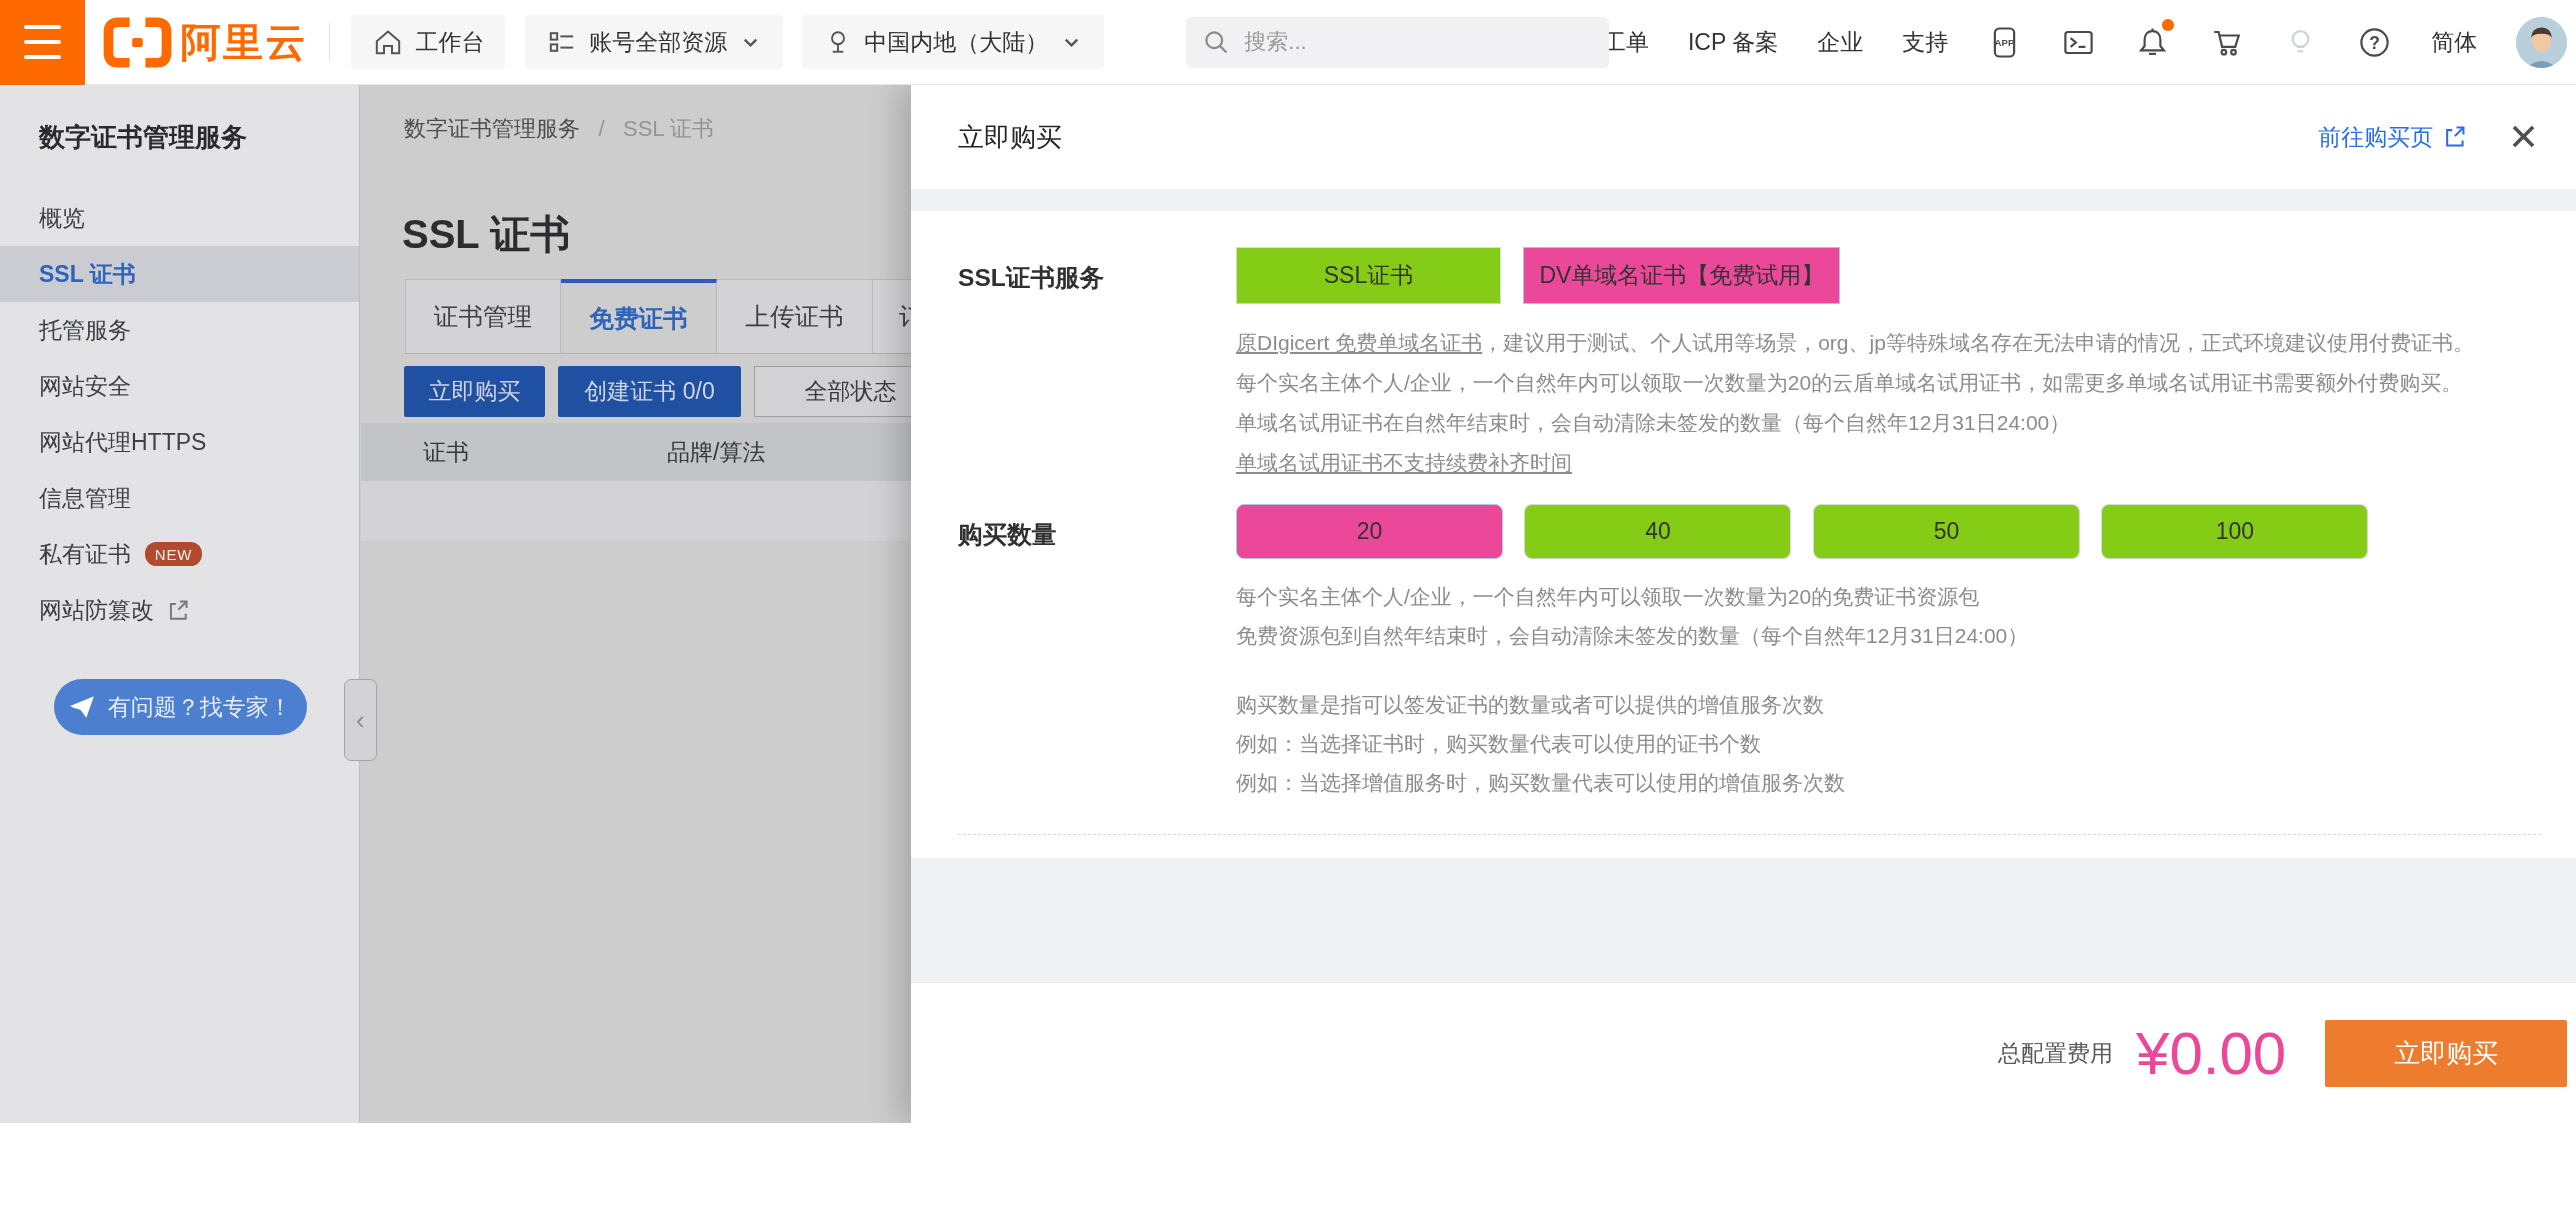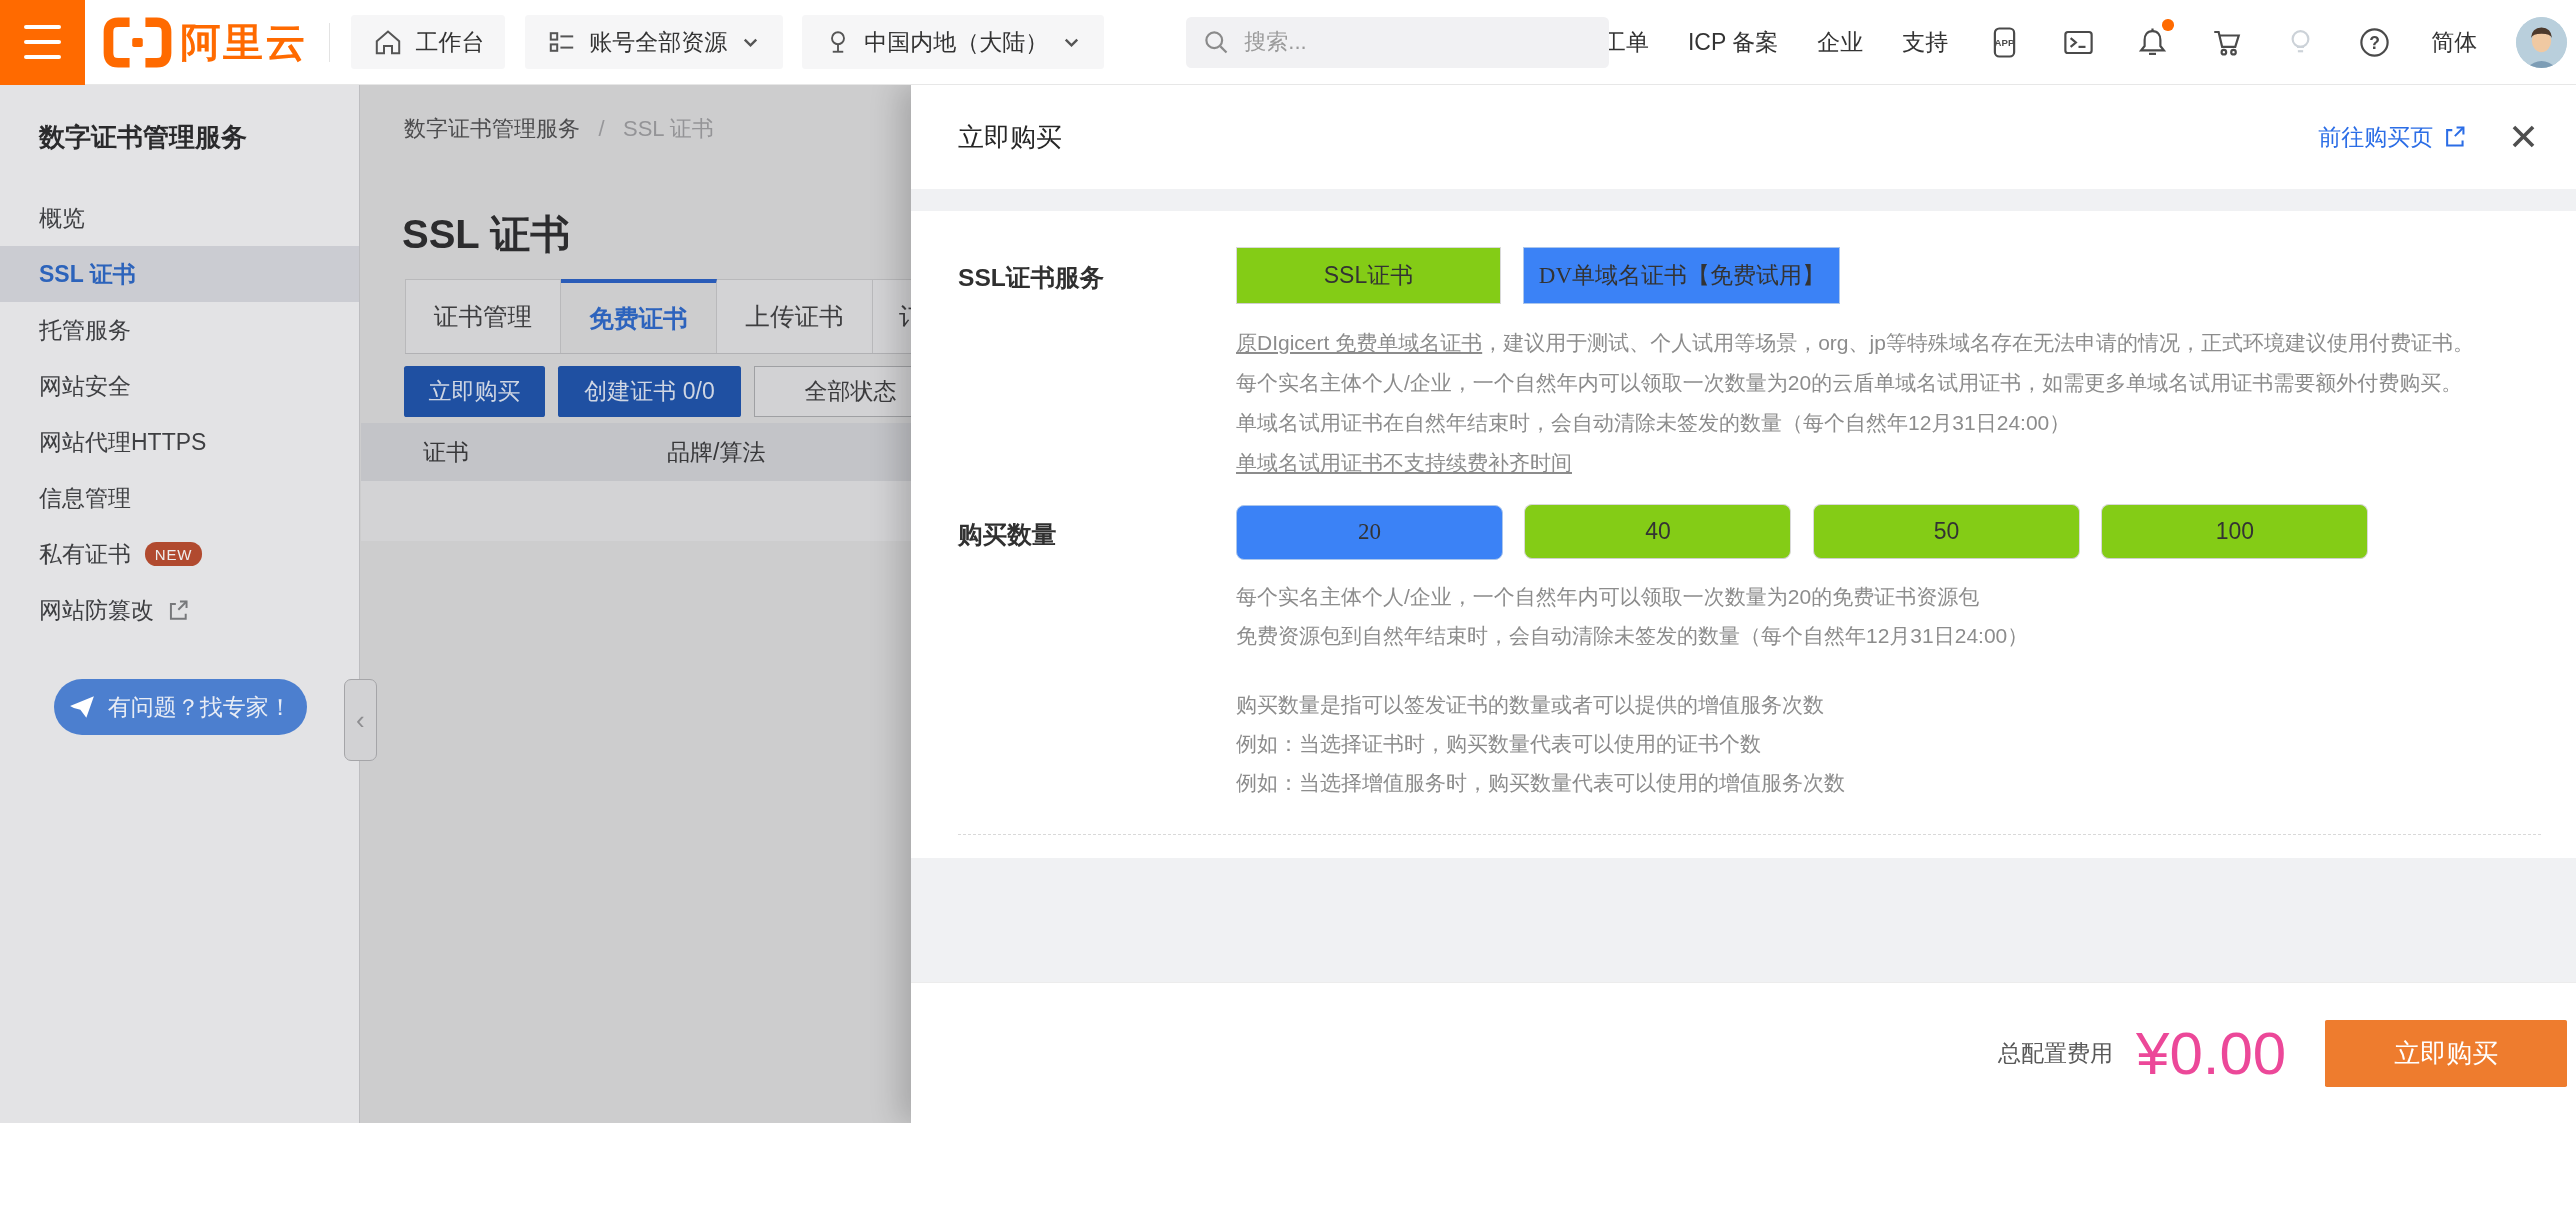--- a/index.html
+++ b/index.html
@@ -87,21 +87,21 @@
   .goto-link svg{stroke:#2b6de6;}
   .close-btn{margin-left:42px;font-size:37px;color:#4f4f4f;cursor:pointer;line-height:1;}
   .panel-band{height:22px;background:#f0f1f3;}
   .panel-body{padding-left:47px;padding-right:35px;}
   .form-row{display:flex;}
   .form-label{width:278px;flex:none;font-size:24.6px;font-weight:bold;color:#303030;padding-top:14px;}
   .form-field{flex:1;}
   .opt-btn{display:inline-flex;align-items:center;justify-content:center;height:57px;background:#84cc16;
            border:0.9px solid #d9d9d9;border-bottom-color:#cfcfcf;font-size:23px;color:#333;cursor:pointer;
            margin-right:18.5px;box-sizing:border-box;font-family:inherit;}
-  .opt-btn.selected{background:#3b82f6;border:0.9px solid #abc6ec;font-family:Liberation Serif, serif;}
+  .opt-btn.selected{background:#ec4899;border:0.9px solid #abc6ec;}
   .opt-ssl{width:265px;}
   .opt-dv{width:317px;}
   .qty-btn{width:267px;height:55px;margin-right:17.6px;border-radius:8px;}
   .desc{margin-top:19.3px;font-size:21px;color:#8c8c8c;line-height:40px;}
   .uline{text-decoration:underline;}
   .notes{font-size:21px;color:#8c8c8c;line-height:39px;}
   .notes-1{margin-top:17.6px;}
   .notes-2{margin-top:30px;}
   .dashed-divider{margin-top:32px;border-top:1.8px dashed #d9d9d9;}
   .agree-row{margin-top:33px;}

